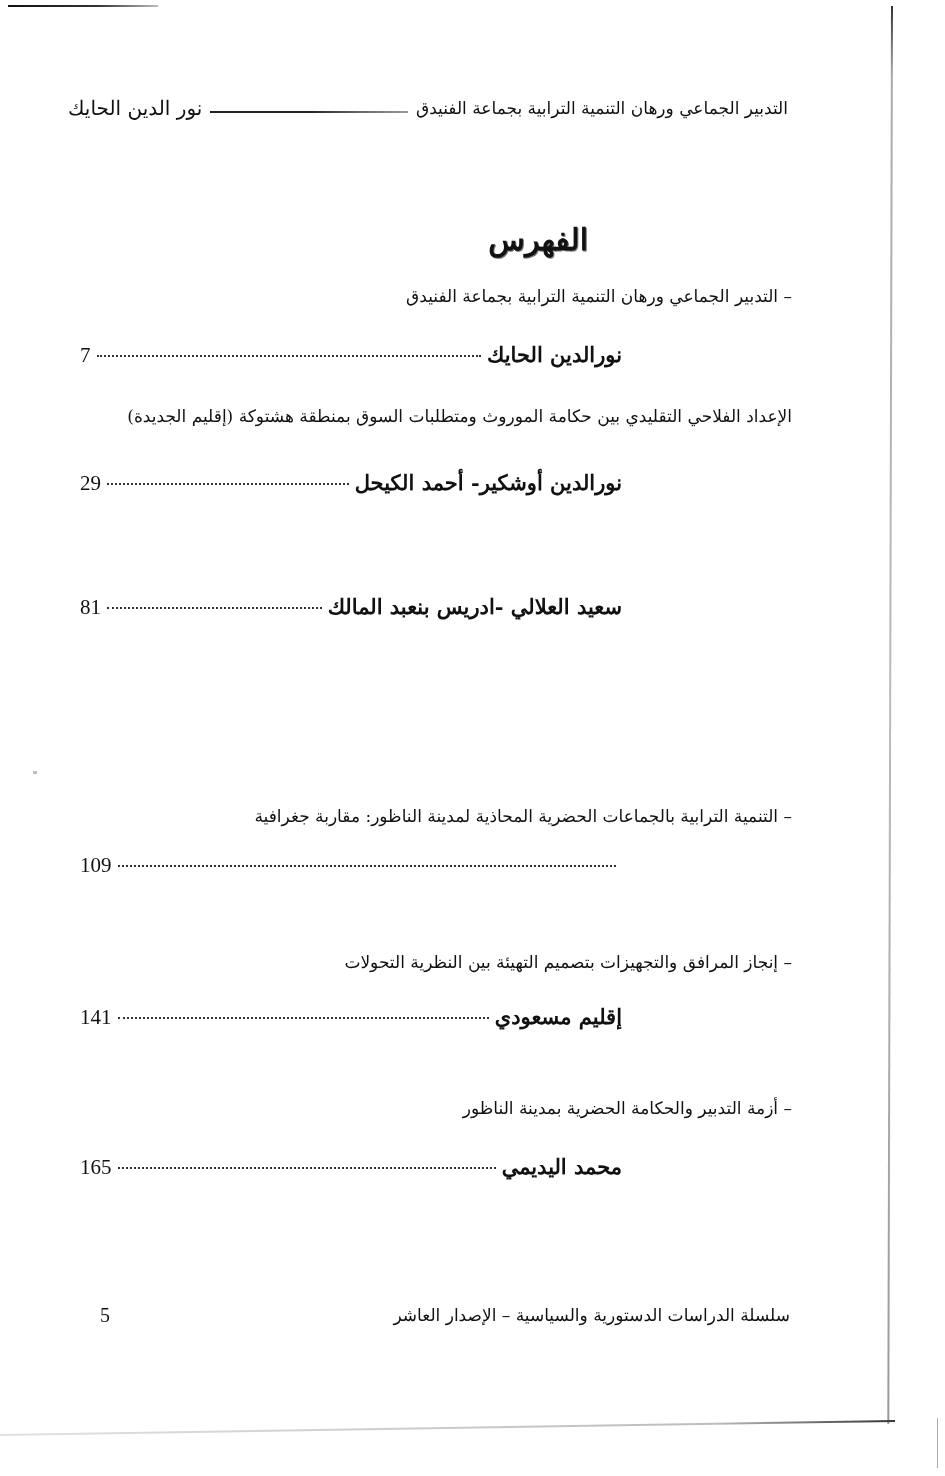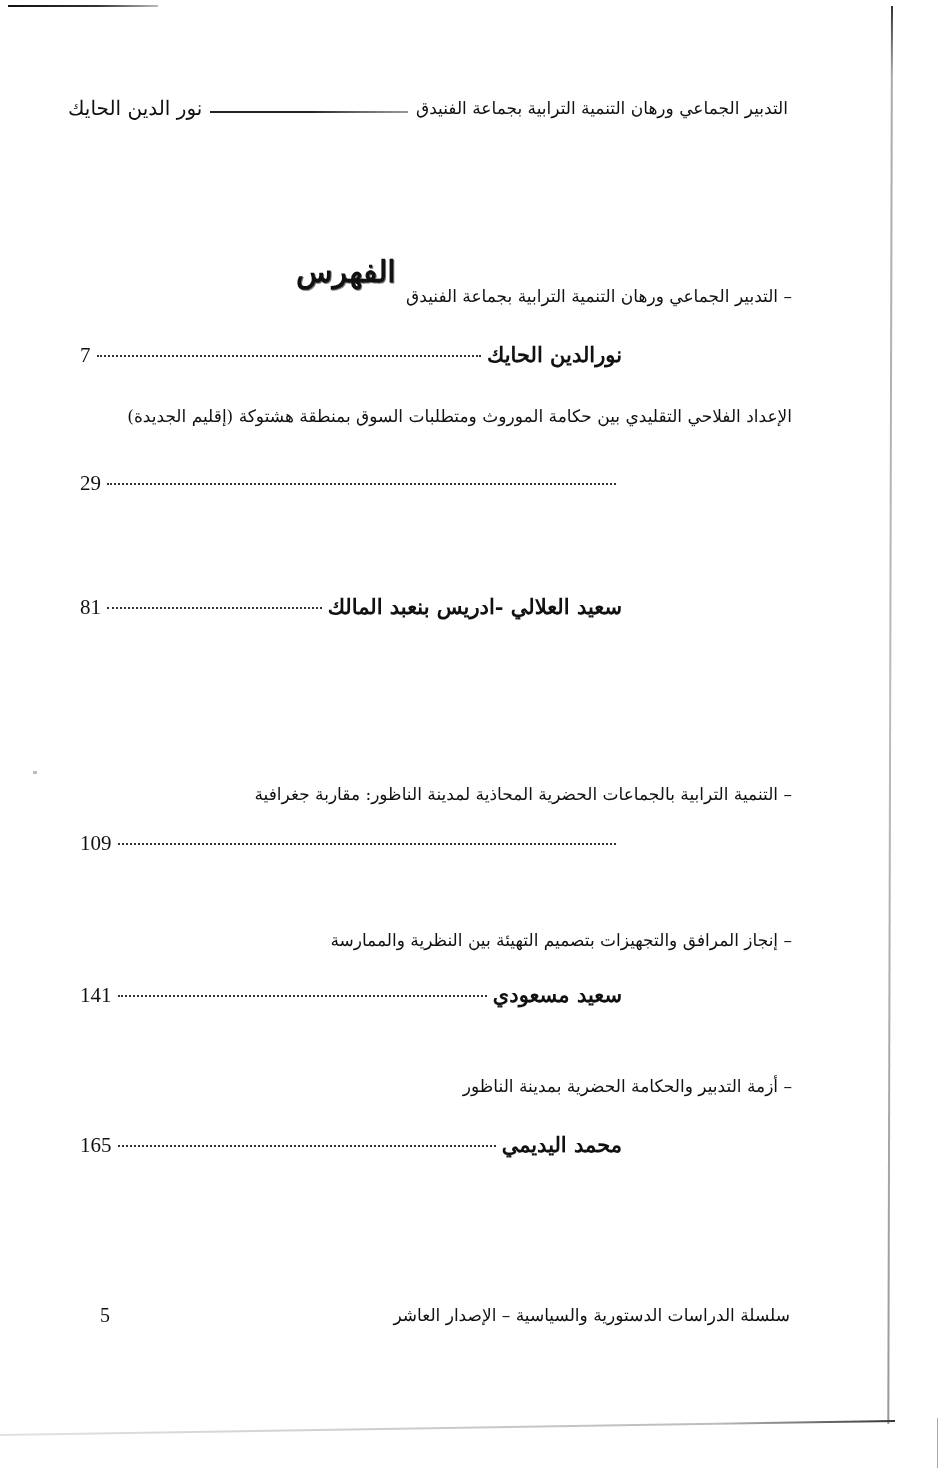--- a/index.html
+++ b/index.html
@@ -87,29 +87,28 @@
     }
     .running-header .author {
       font-size: 20px;
       white-space: nowrap;
       direction: rtl;
     }
 
     
     .toc-title {
       position: absolute;
-      left: 296px;
+      left: 308px;
       top: 222px;
       width: 280px;
-      text-align: left;
+      text-align: right;
       font-size: 30px;
       font-weight: bold;
       direction: rtl;
       text-shadow: 1px 1px 0 #777;
-      margin-top: 32px;
     }
 
     
     .toc {
       position: absolute;
       left: 80px;
       top: 276px;
       width: 712px;
       direction: rtl;
     }
@@ -189,46 +188,47 @@
     <div class="entry-line" style="margin-top:24px;">
       <span class="author-name">نورالدين الحايك</span>
       <span class="leader"></span>
       <span class="page">7</span>
     </div>
   </div>
 
   <div style="height:170px;">
     <div class="entry-title" style="margin-top:24px; line-height:36px;">الإعداد الفلاحي التقليدي بين حكامة الموروث ومتطلبات السوق بمنطقة هشتوكة (إقليم الجديدة)</div>
     <div class="entry-line" style="margin-top:34px;">
+      <span class="author-name">نورالدين أوشكير- أحمد الكيحل</span>
       <span class="leader"></span>
       <span class="page">29</span>
     </div>
   </div>
 
 
   <div style="height:166px;">
     <div class="entry-line" style="margin-top:24px;">
       <span class="author-name">سعيد العلالي -ادريس بنعبد المالك</span>
       <span class="leader"></span>
       <span class="page">81</span>
     </div>
   </div>
 
   <div style="height:120px;">
-    <div class="entry-title" style="margin-top:16px;">– التنمية الترابية بالجماعات الحضرية المحاذية لمدينة الناظور: مقاربة جغرافية</div>
+    <div class="entry-title" style="margin-top:38px;">– التنمية الترابية بالجماعات الحضرية المحاذية لمدينة الناظور: مقاربة جغرافية</div>
     <div class="entry-line" style="margin-top:14px;">
       <span class="leader"></span>
       <span class="page">109</span>
     </div>
   </div>
 
   <div style="height:120px;">
-    <div class="entry-title" style="margin-top:26px;">– إنجاز المرافق والتجهيزات بتصميم التهيئة بين النظرية والممارسة</div>
+    <div class="entry-title" style="margin-top:26px;">– إنجاز المرافق والتجهيزات بتصميم التهيئة بين النظرية التحولات</div>
     <div class="entry-line" style="margin-top:20px;">
-      <span class="author-name">سعيد مسعودي</span>
+      <span class="author-name">إقليم مسعودي</span>
       <span class="leader"></span>
       <span class="page">141</span>
     </div>
   </div>
 
   <div style="height:120px;">
     <div class="entry-title" style="margin-top:26px; margin-right:0;">– أزمة التدبير والحكامة الحضرية بمدينة الناظور</div>
     <div class="entry-line" style="margin-top:24px;">
       <span class="author-name">محمد اليديمي</span>
       <span class="leader"></span>

